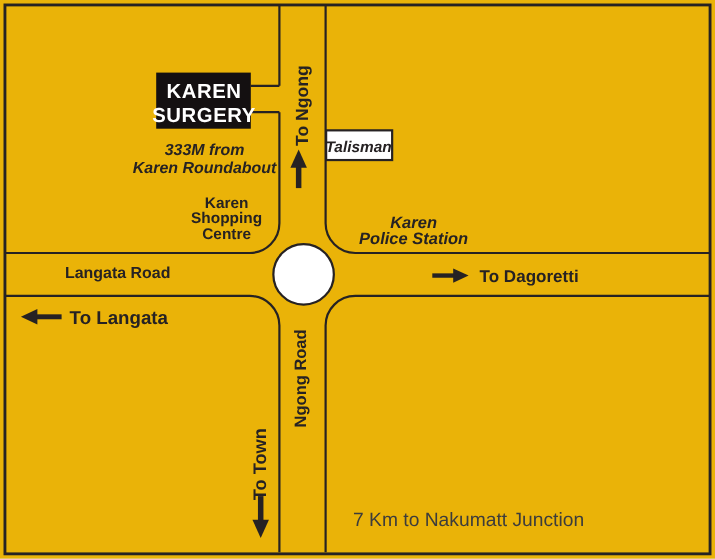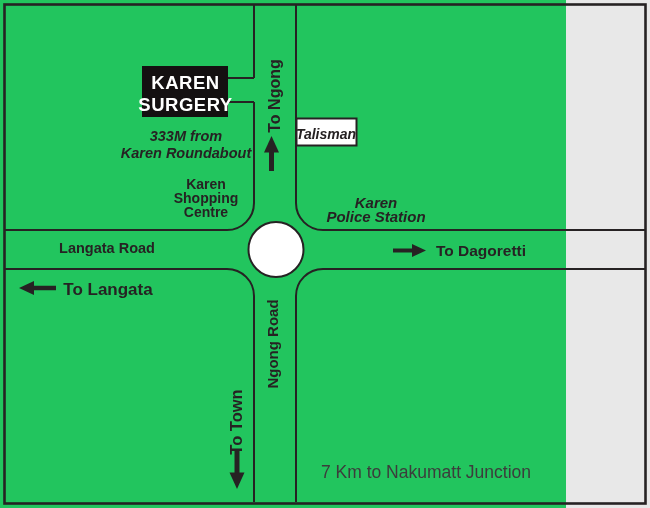--- a/index.html
+++ b/index.html
@@ -1,18 +1,18 @@
 <!DOCTYPE html>
 <html><head>
 <meta charset="utf-8">
 <style>
   html, body { margin: 0; padding: 0; background: #e8e8e8; }
   .map-frame {
-    width: 566px; height: 508px;
-    background: #22c55e;
+    width: 650px; height: 508px;
+    background: #eab308;
     position: relative;
     font-family: "Liberation Sans", sans-serif;
     text-decoration: underline;
   }
   svg { display: block; }
 
   .road-line { fill: none; stroke: #262223; stroke-width: 2; }
   .border-rect { fill: none; stroke: #262223; stroke-width: 2.6; }
   .circle { fill: #ffffff; stroke: #262223; stroke-width: 2; }
   .box-dark { fill: #141011; stroke: none; }

